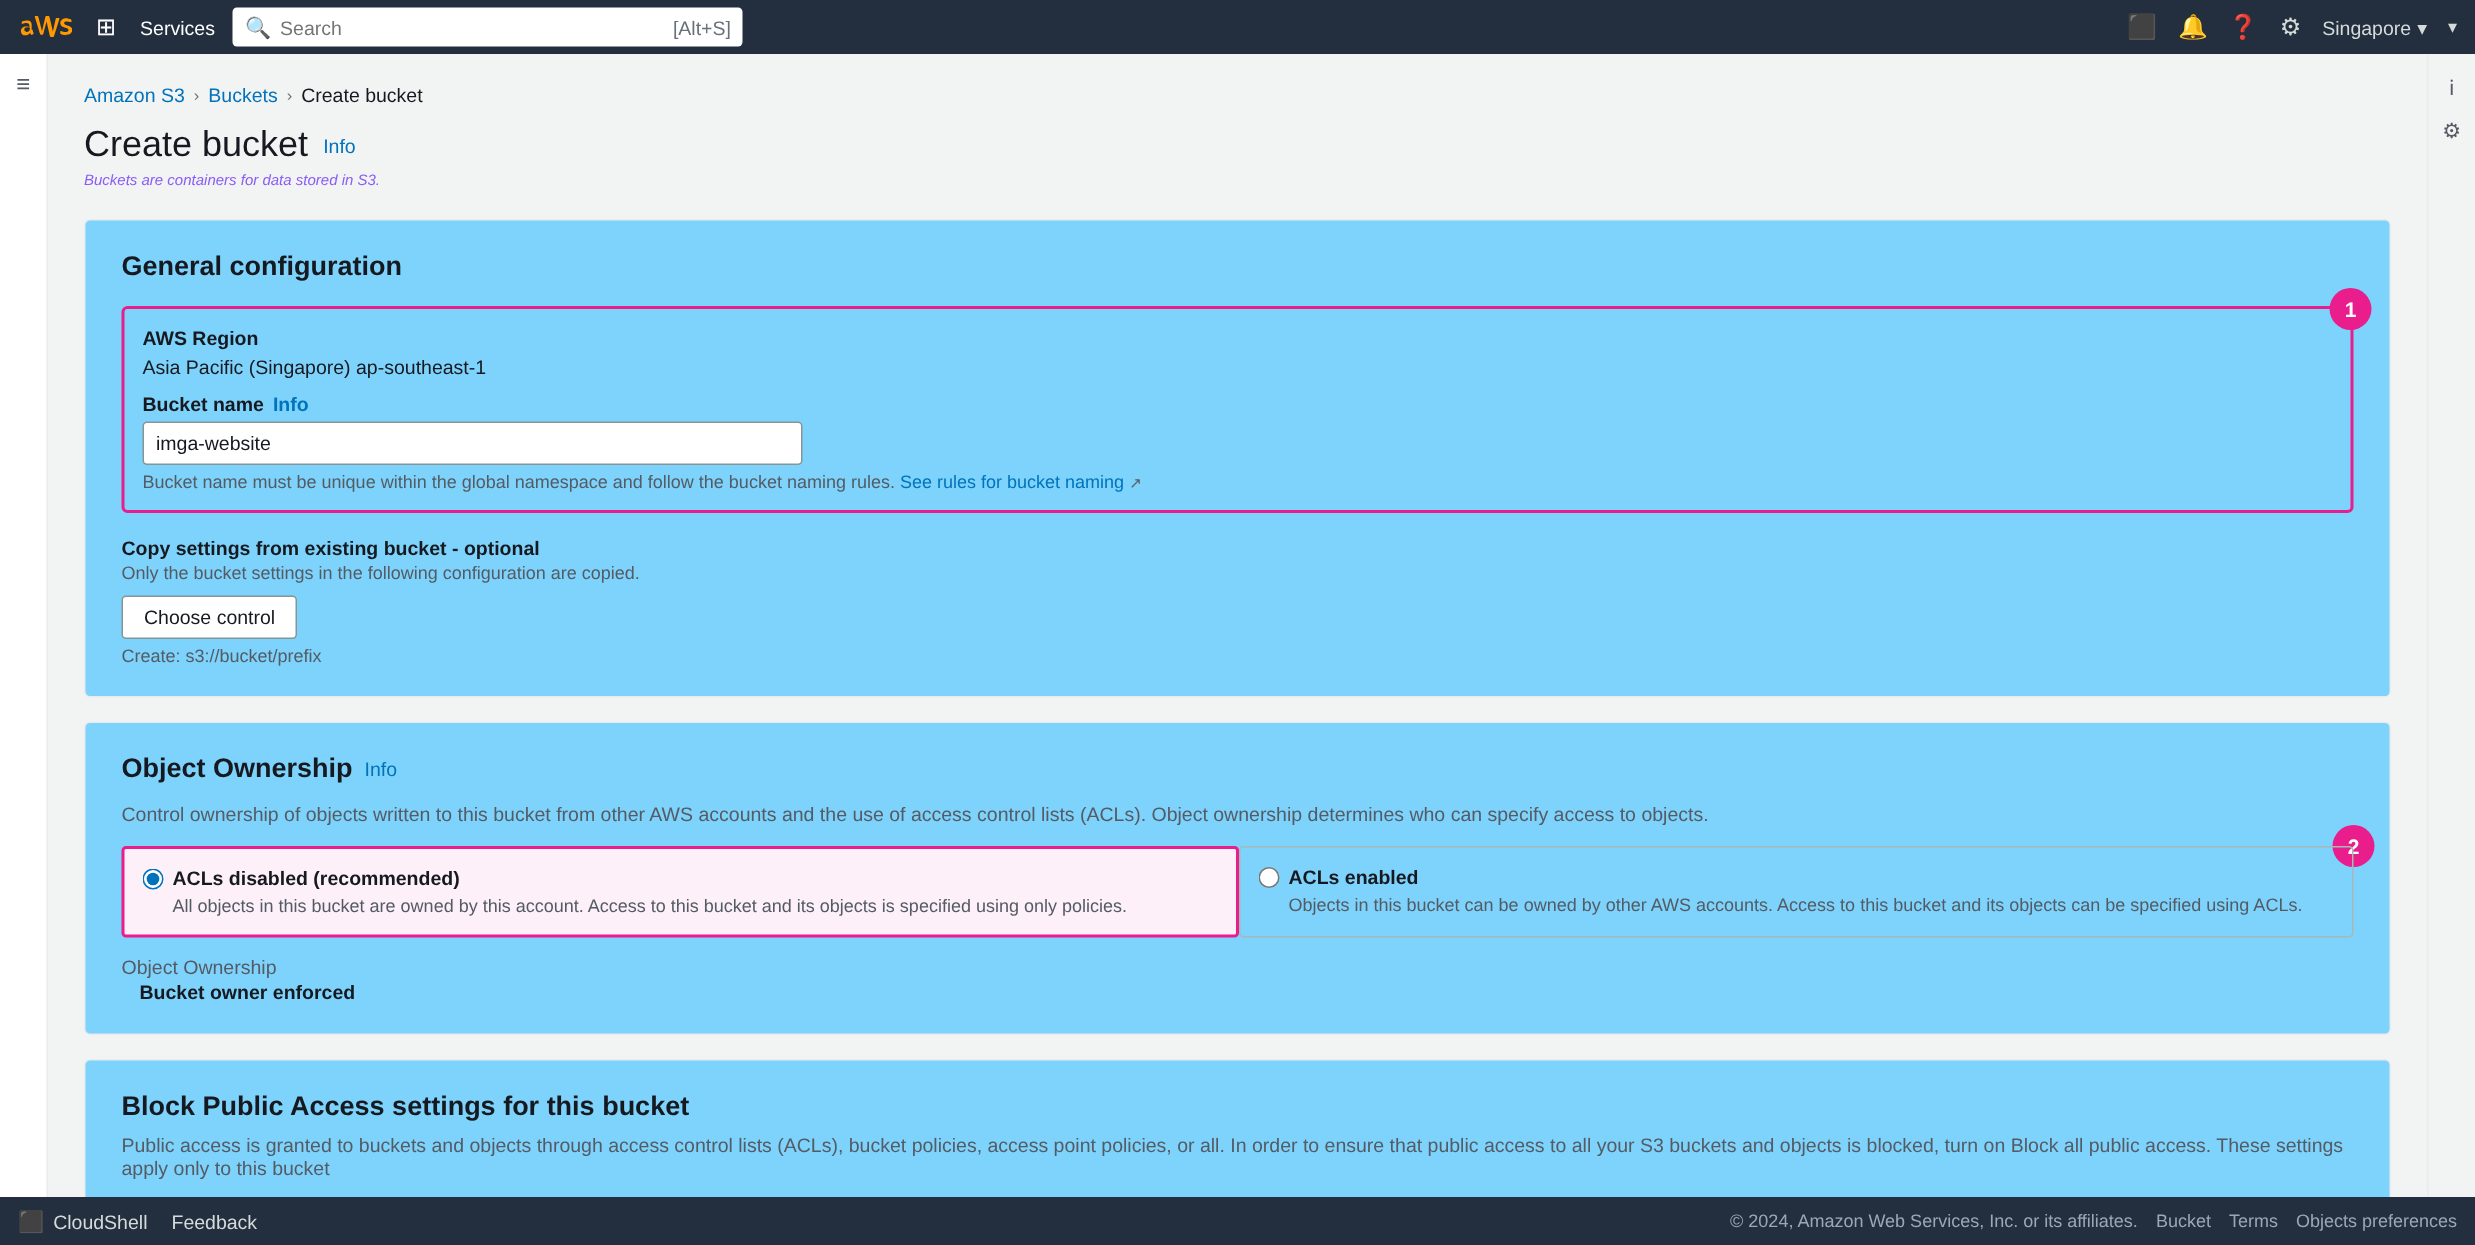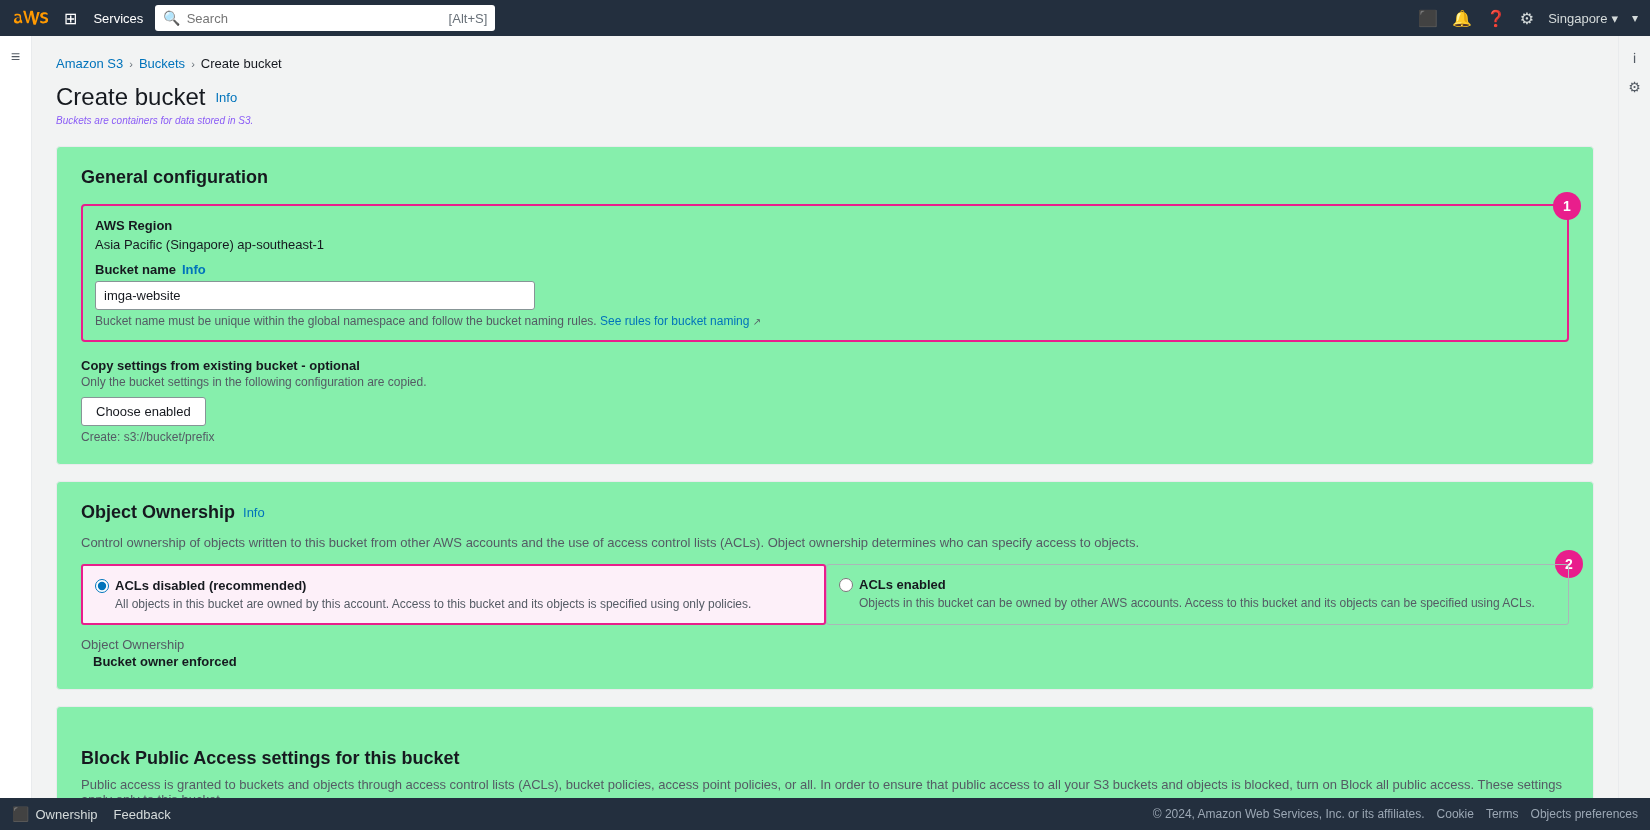--- a/index.html
+++ b/index.html
@@ -125,21 +125,21 @@
     }
     .page-subtitle {
       color: #8b5cf6;
       font-size: 10px;
       margin-bottom: 20px;
       font-style: italic;
     }
 
     
     .section-card {
-      background: #86efac;
+      background: #7dd3fc;
       border: 1px solid #e9ebed;
       border-radius: 4px;
       padding: 20px 24px;
       margin-bottom: 16px;
     }
     .section-title {
       font-size: 18px;
       font-weight: 600;
       color: #16191f;
       margin-bottom: 16px;
@@ -282,21 +282,20 @@
       color: #16191f;
       padding-left: 12px;
     }
 
     
     .block-section-title {
       font-size: 18px;
       font-weight: 600;
       color: #16191f;
       margin-bottom: 8px;
-      margin-top: 21px;
     }
     .block-section-desc {
       font-size: 13px;
       color: #545b64;
     }
 
     
     .bottom-bar {
       background: #232f3e;
       height: 32px;
@@ -419,21 +418,21 @@
         <div class="field-hint">
           <span>Bucket name must be unique within the global namespace and follow the bucket naming rules.</span>
           <a href="#">See rules for bucket naming</a>
           <span style="font-size:10px;">↗</span>
         </div>
       </div>
 
       <div class="optional-section">
         <div class="optional-title">Copy settings from existing bucket - optional</div>
         <div class="optional-subtitle">Only the bucket settings in the following configuration are copied.</div>
-        <button class="btn-secondary">Choose enabled</button>
+        <button class="btn-secondary">Choose control</button>
         <div class="format-hint">Create: s3://bucket/prefix</div>
       </div>
     </div>
 
     <div class="section-card">
       <div class="section-title-row">
         <h2 class="section-title" style="margin-bottom:0;">Object Ownership</h2>
         <a class="info-link">Info</a>
       </div>
       <p class="field-sublabel" style="margin-bottom:14px;">Control ownership of objects written to this bucket from other AWS accounts and the use of access control lists (ACLs). Object ownership determines who can specify access to objects.</p>
@@ -474,24 +473,24 @@
 
   <div class="right-panel">
     <span class="right-panel-icon">ℹ</span>
     <span class="right-panel-icon">⚙</span>
   </div>
 </div>
 
 <div class="bottom-bar">
   <button class="bottom-bar-btn">
     <span class="bottom-bar-icon">⬛</span>
-    <span>Ownership</span>
+    <span>CloudShell</span>
   </button>
   <button class="bottom-bar-btn">
     <span>Feedback</span>
   </button>
   <div class="bottom-bar-right">
     <span>© 2024, Amazon Web Services, Inc. or its affiliates.</span>
-    <a class="bottom-bar-link">Cookie</a>
+    <a class="bottom-bar-link">Bucket</a>
     <a class="bottom-bar-link">Terms</a>
     <a class="bottom-bar-link">Objects preferences</a>
   </div>
 </div>
 
 </body></html>

